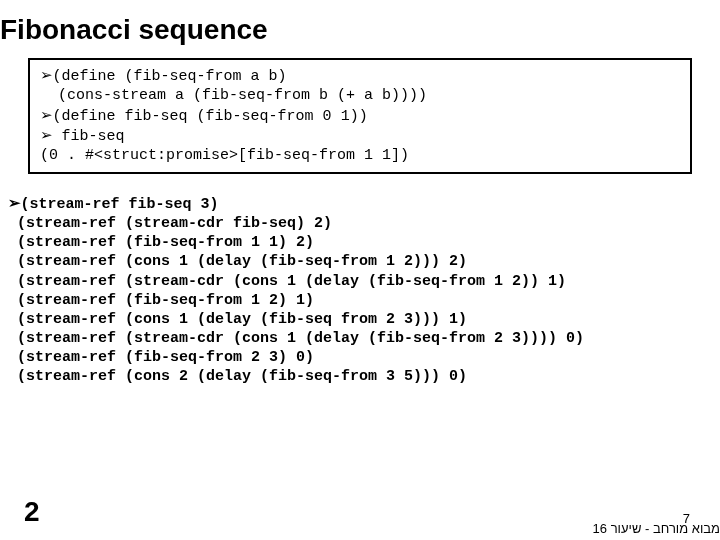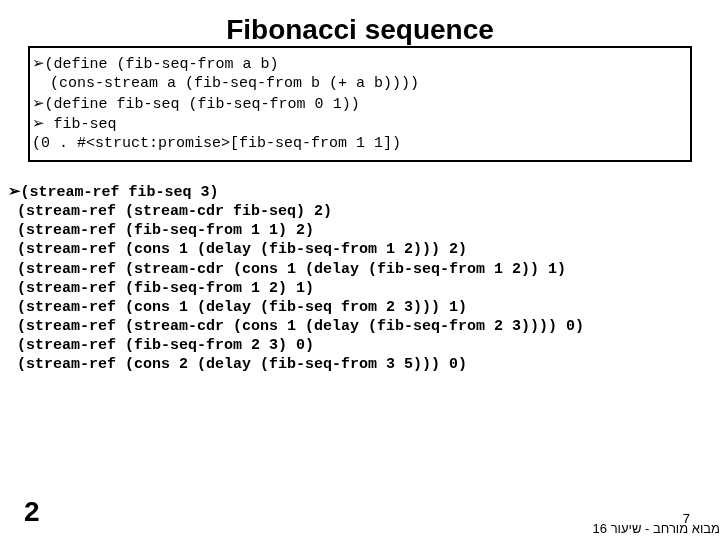--- a/index.html
+++ b/index.html
@@ -6,30 +6,29 @@
     margin: 0;
     padding: 0;
     width: 720px;
     height: 540px;
     background: #fff;
     font-family: Arial, Helvetica, sans-serif;
     position: relative;
     box-sizing: border-box;
   }
   .title {
-    text-align: center;
     font-size: 28px;
     font-weight: bold;
     padding-top: 14px;
-    padding-bottom: 0;
+    padding-bottom: 12px;
   }
   .codebox {
     margin: 0 28px;
     border: 2px solid #000;
-    padding: 6px 2px;
+    padding: 6px 10px;
     font-family: "Courier New", Courier, monospace;
     font-size: 15px;
     line-height: 1.25;
     white-space: pre;
   }
   .codeblock {
     margin: 19px 8px 0 8px;
     font-family: "Courier New", Courier, monospace;
     font-size: 15px;
     font-weight: bold;

